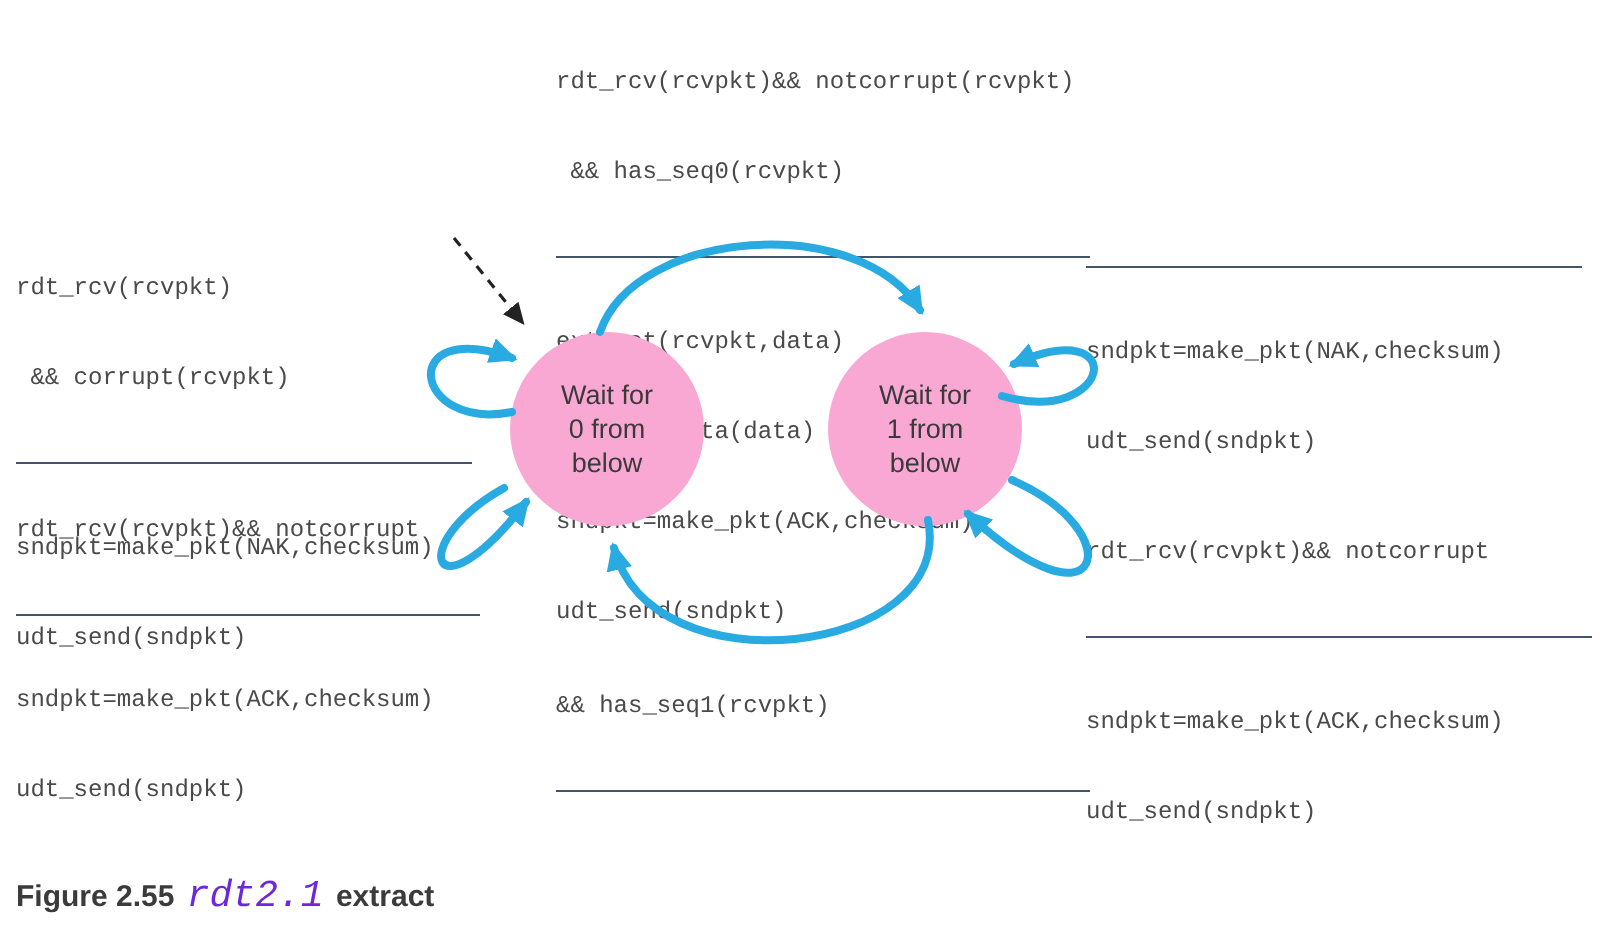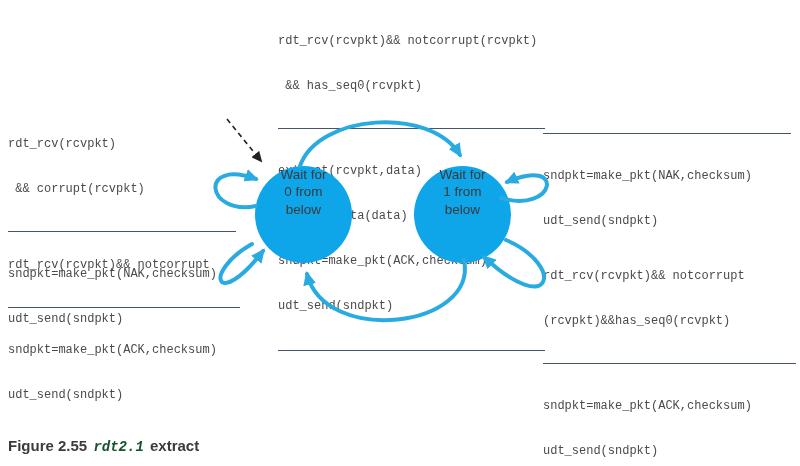--- a/index.html
+++ b/index.html
@@ -10,32 +10,32 @@
   .code-block{
     position:absolute;
     font-family:"Liberation Mono","DejaVu Sans Mono",monospace;
     font-size:12px;line-height:15px;color:#4a4a4a;
     white-space:pre;
   }
   .code-line{white-space:pre;}
   .sep{height:0;border-top:1.6px solid #44546a;margin:4px 0 5px 0;}
   .state{
     position:absolute;width:97px;height:97px;border-radius:50%;
-    background:#0ea5e9;display:flex;justify-content:center;
+    background:#f9a8d4;display:flex;align-items:center;justify-content:center;
     text-align:center;color:#3a3a3a;font-size:13.5px;line-height:1.28;
     white-space:pre-line;z-index:1;
   }
   .arrows{position:absolute;left:0;top:0;z-index:2;pointer-events:none;}
   .caption{
     position:absolute;left:8px;top:437px;font-size:15px;font-weight:bold;
     color:#3b3b3b;
   }
   .caption .code{
     font-family:"Liberation Mono","DejaVu Sans Mono",monospace;
-    font-style:italic;font-weight:bold;color:#14532d;font-size:14px;
+    font-style:italic;font-weight:normal;color:#6d28d9;font-size:19px;
     padding:0 2px;
   }
 </style>
 </head>
 <body>
 
 <div class="stage">
 
   <div class="code-block" style="left:278px;top:4px;">
     <div class="code-line">rdt_rcv(rcvpkt)&amp;&amp; notcorrupt(rcvpkt)</div>
@@ -63,27 +63,27 @@
 
   <div class="code-block" style="left:8px;top:228px;">
     <div class="code-line">rdt_rcv(rcvpkt)&amp;&amp; notcorrupt</div>
     <div class="sep" style="width:232px;"></div>
     <div class="code-line">sndpkt=make_pkt(ACK,checksum)</div>
     <div class="code-line">udt_send(sndpkt)</div>
   </div>
 
   <div class="code-block" style="left:543px;top:239px;">
     <div class="code-line">rdt_rcv(rcvpkt)&amp;&amp; notcorrupt</div>
-    <div class="code-line">(rcvpkt)&amp;&amp;has_seq0(rcvpkt)</div>
     <div class="sep" style="width:253px;"></div>
     <div class="code-line">sndpkt=make_pkt(ACK,checksum)</div>
     <div class="code-line">udt_send(sndpkt)</div>
   </div>
 
   <div class="code-block" style="left:278px;top:316px;">
+    <div class="code-line">&amp;&amp; has_seq1(rcvpkt)</div>
     <div class="sep" style="width:267px;"></div>
     
     
     
     
   </div>
 
   <div class="state" style="left:255px;top:166px;">
     <span>Wait for
 0 from

